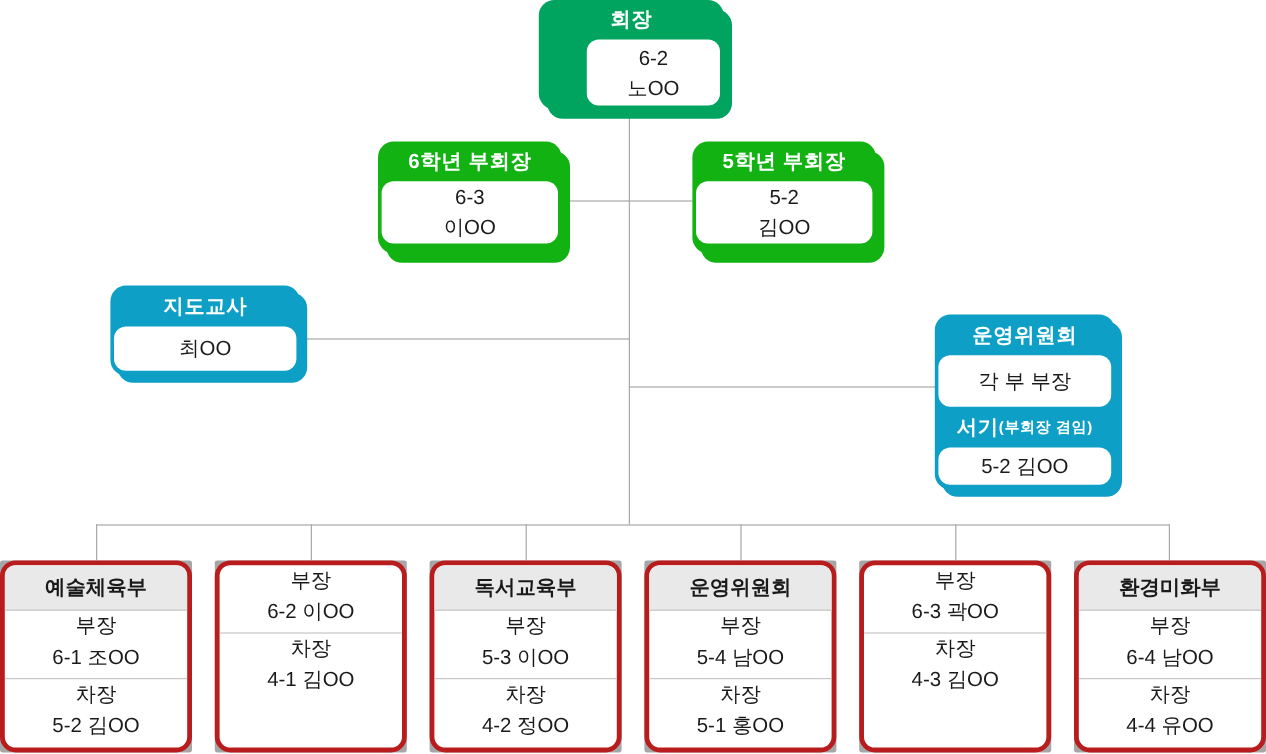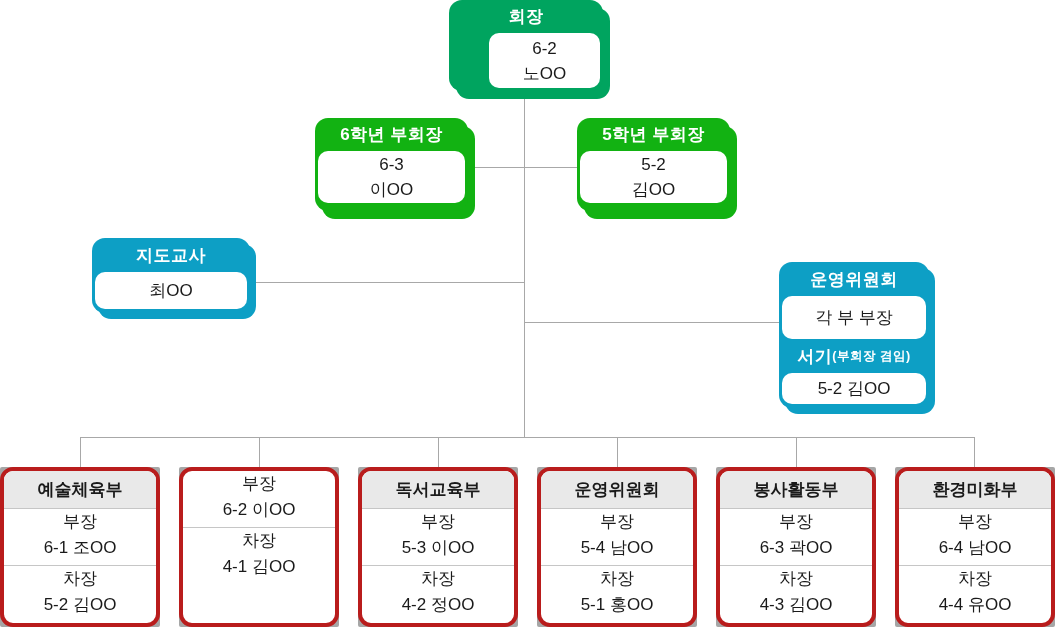--- a/index.html
+++ b/index.html
@@ -177,21 +177,20 @@
         </div>
         <div class="dept-sec second">
           <div>차장</div>
           <div>5-1 홍OO</div>
         </div>
       </div>
     </div>
 
     <div class="dept">
       <div class="dept-card">
-        <div class="dept-hd">봉사활동부</div>
         <div class="dept-sec">
           <div>부장</div>
           <div>6-3 곽OO</div>
         </div>
         <div class="dept-sec second">
           <div>차장</div>
           <div>4-3 김OO</div>
         </div>
       </div>
     </div>

